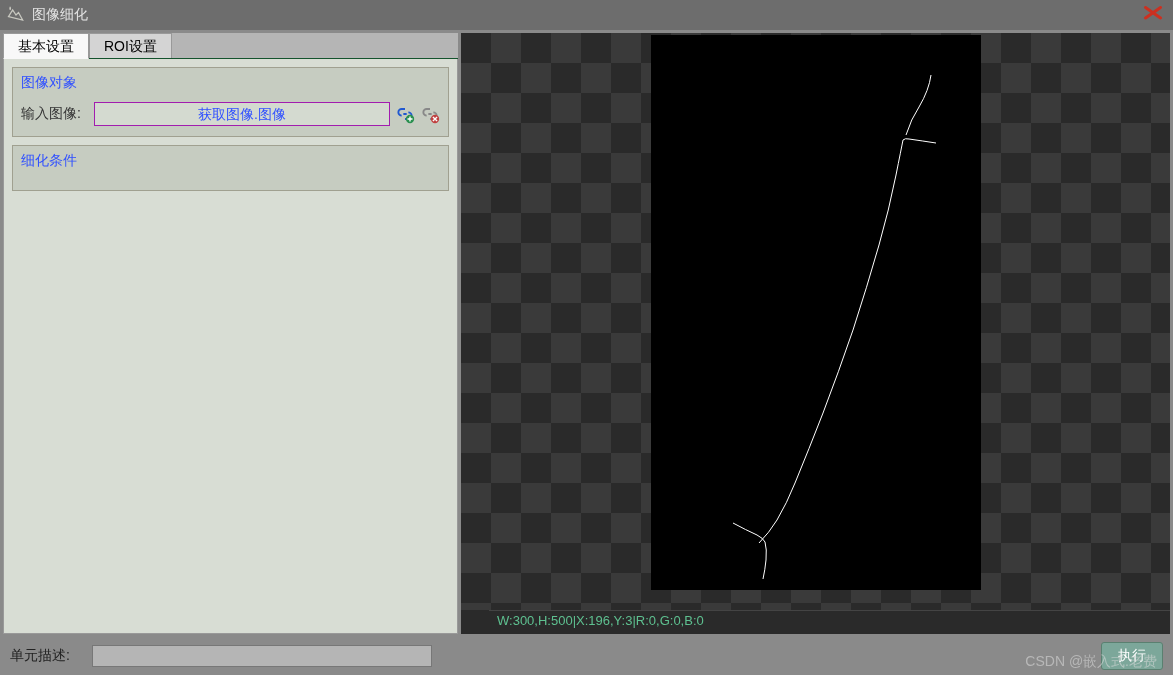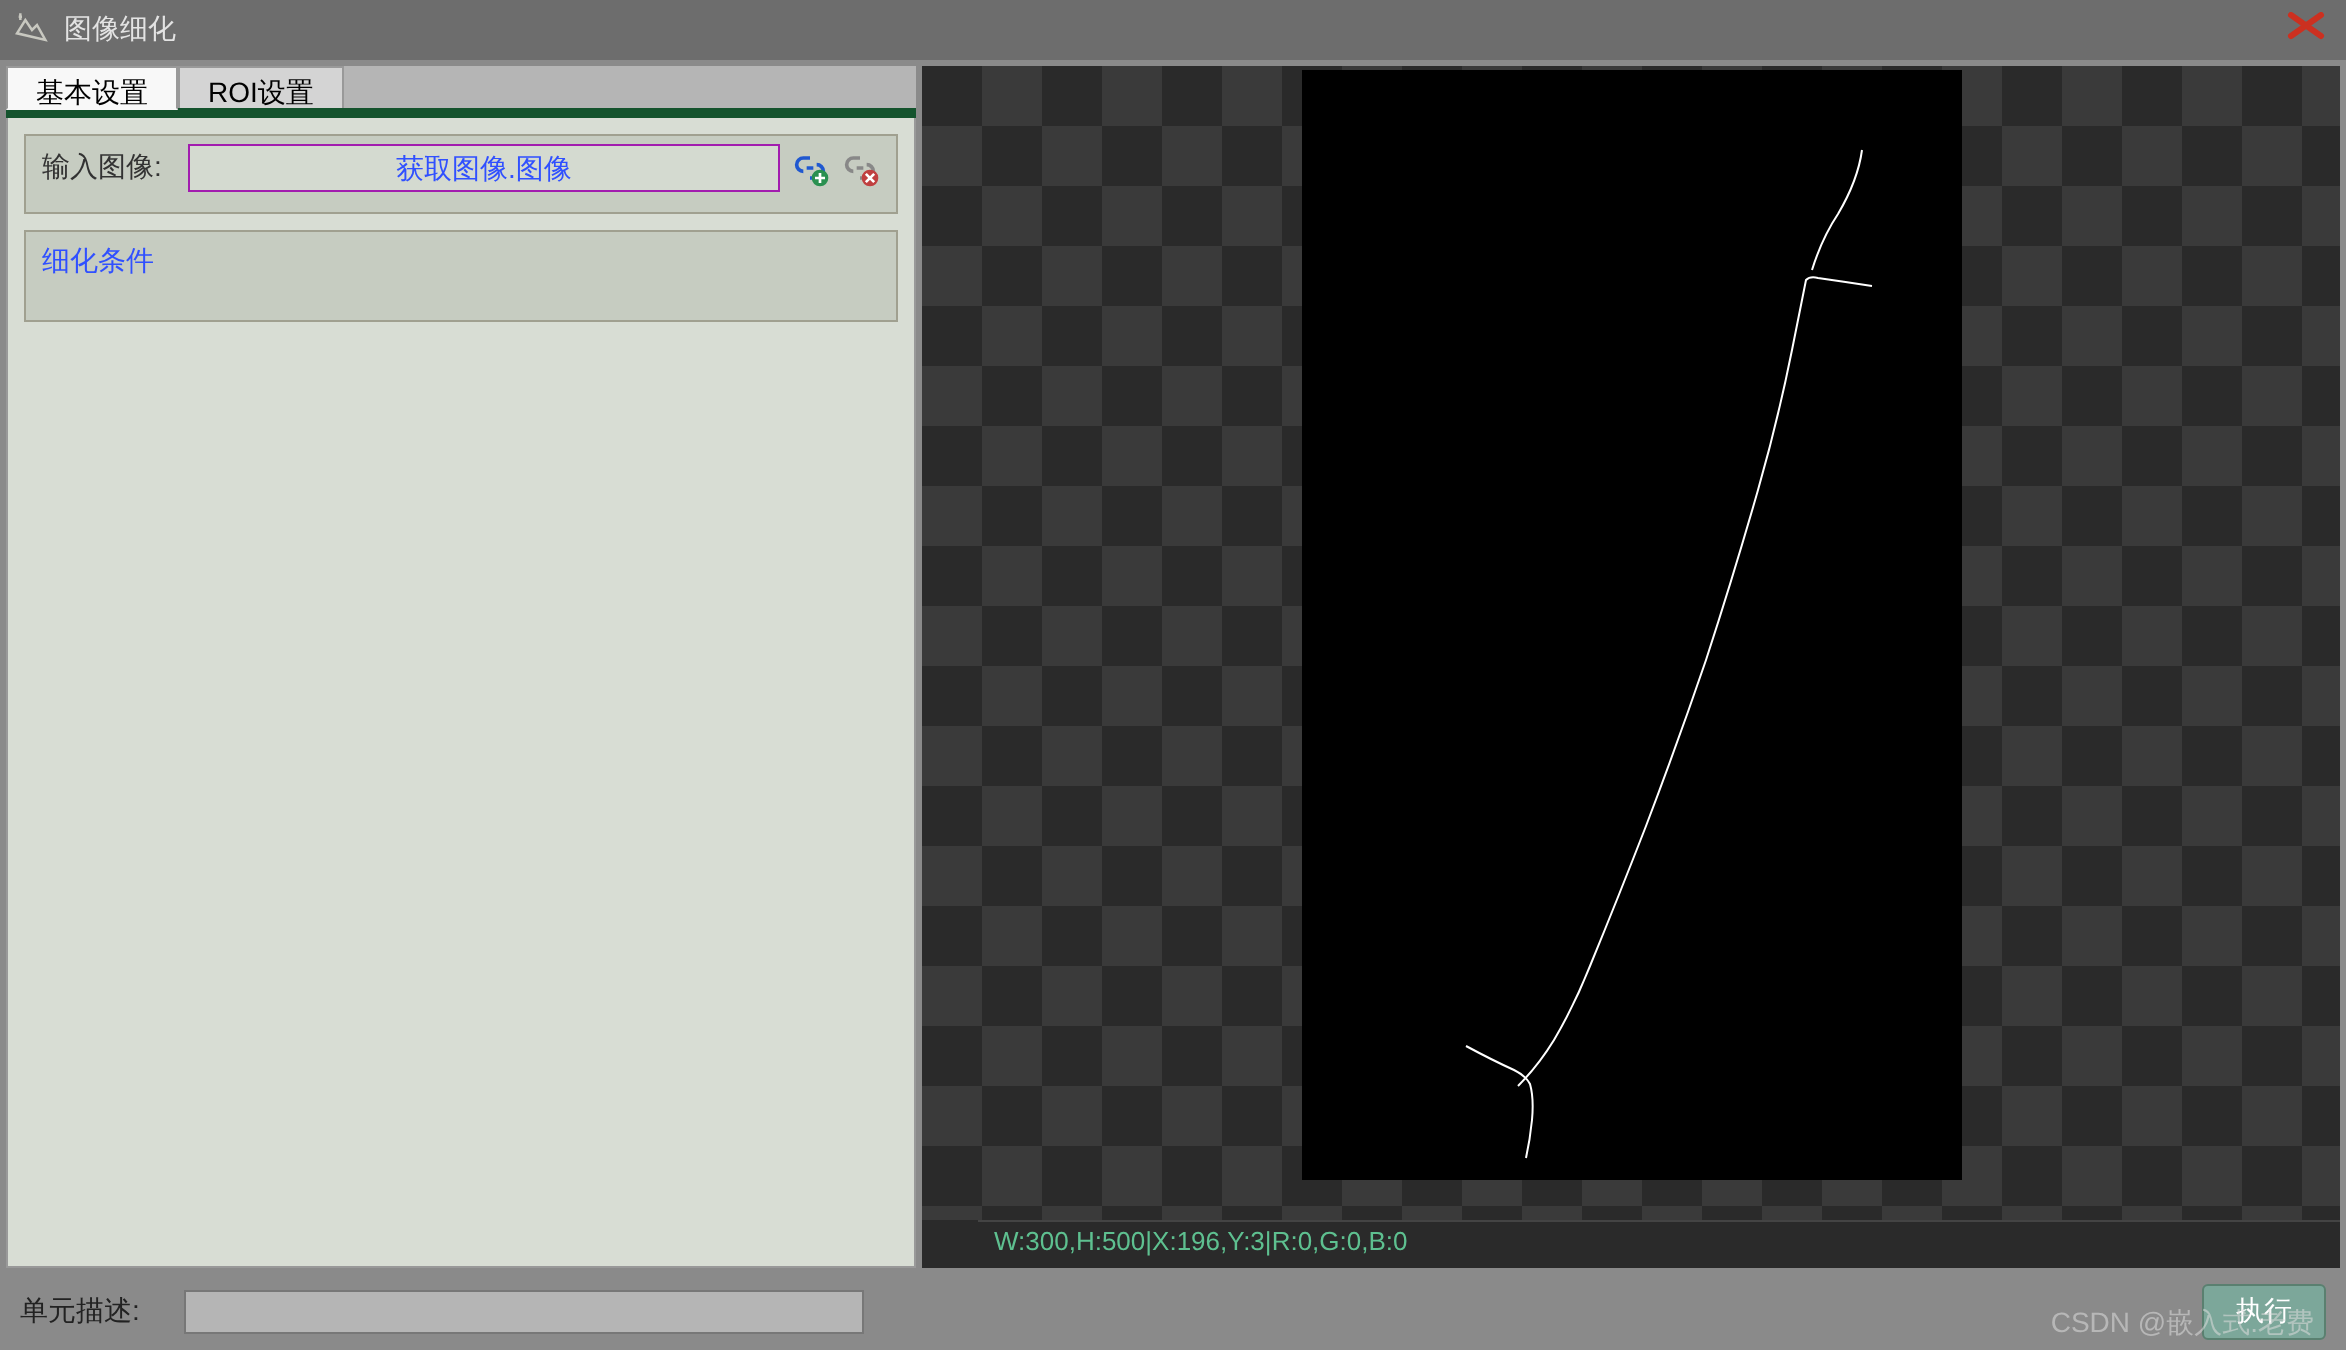--- a/index.html
+++ b/index.html
@@ -9,21 +9,21 @@
     
     .titlebar { height: 30px; background: #6d6d6d; display: flex; align-items: center; padding: 0 6px; color: #e3e3e3; font-size: 14px; }
     .titlebar-icon { width: 20px; height: 20px; margin-right: 6px; }
     .titlebar-title { flex: 1; }
     .close-btn { width: 28px; height: 20px; display: flex; align-items: center; justify-content: center; cursor: pointer; }
     
     .content { flex: 1; display: flex; padding: 3px; gap: 3px; }
     
     .left-panel { width: 455px; display: flex; flex-direction: column; }
     
-    .tabs { display: flex; height: 26px; background: #b5b5b5; border-bottom: 5px solid #14532d; }
+    .tabs { display: flex; height: 26px; background: #b5b5b5; border-bottom: 1px solid #14532d; }
     .tab { padding: 4px 14px; font-size: 14px; cursor: pointer; border: 1px solid #999; border-bottom: none; background: #d4d4d4; }
     .tab.active { background: #f8f8f8; border-bottom: 1px solid #f8f8f8; margin-bottom: -1px; }
     
     .tab-content { flex: 1; background: #d8ddd4; border: 1px solid #999; border-top: none; padding: 8px; overflow: auto; }
     
     .group { background: #c6ccc1; border: 1px solid #a0a090; margin-bottom: 8px; padding: 4px 8px 10px 8px; }
     .group-title { color: #3050ff; font-size: 14px; margin-bottom: 8px; padding: 2px 0; }
     .row { display: flex; align-items: center; gap: 5px; font-size: 14px; color: #333; }
     .row-label { min-width: 68px; }
     .link-input { flex: 1; background: #d4dad0; border: 1px solid #a21caf; height: 24px; text-align: center; color: #3050ff; font-size: 14px; line-height: 22px; cursor: pointer; }
@@ -80,20 +80,21 @@
   <div class="content">
 
     <div class="left-panel">
       <div class="tabs">
         <div class="tab active">基本设置</div>
         <div class="tab">ROI设置</div>
       </div>
       <div class="tab-content">
 
         <div class="group">
+          <div class="group-title">图像对象</div>
           <div class="row">
             <span class="row-label">输入图像:</span>
             <div class="link-input">获取图像.图像</div>
             <span class="link-icon">
               <svg viewBox="0 0 24 24" width="20" height="20">
                   <path d="M8 14 a4 4 0 0 1 0-8 l4 0 M16 10 a4 4 0 0 1 0 8 l-4 0 M10 12 l4 0" stroke="#2058d0" stroke-width="2.2" fill="none"></path>
                   <circle cx="18" cy="18" r="5" fill="#2a9050"></circle>
                   <path d="M18 15 L18 21 M15 18 L21 18" stroke="#fff" stroke-width="1.6"></path>
                 </svg>
             </span>

